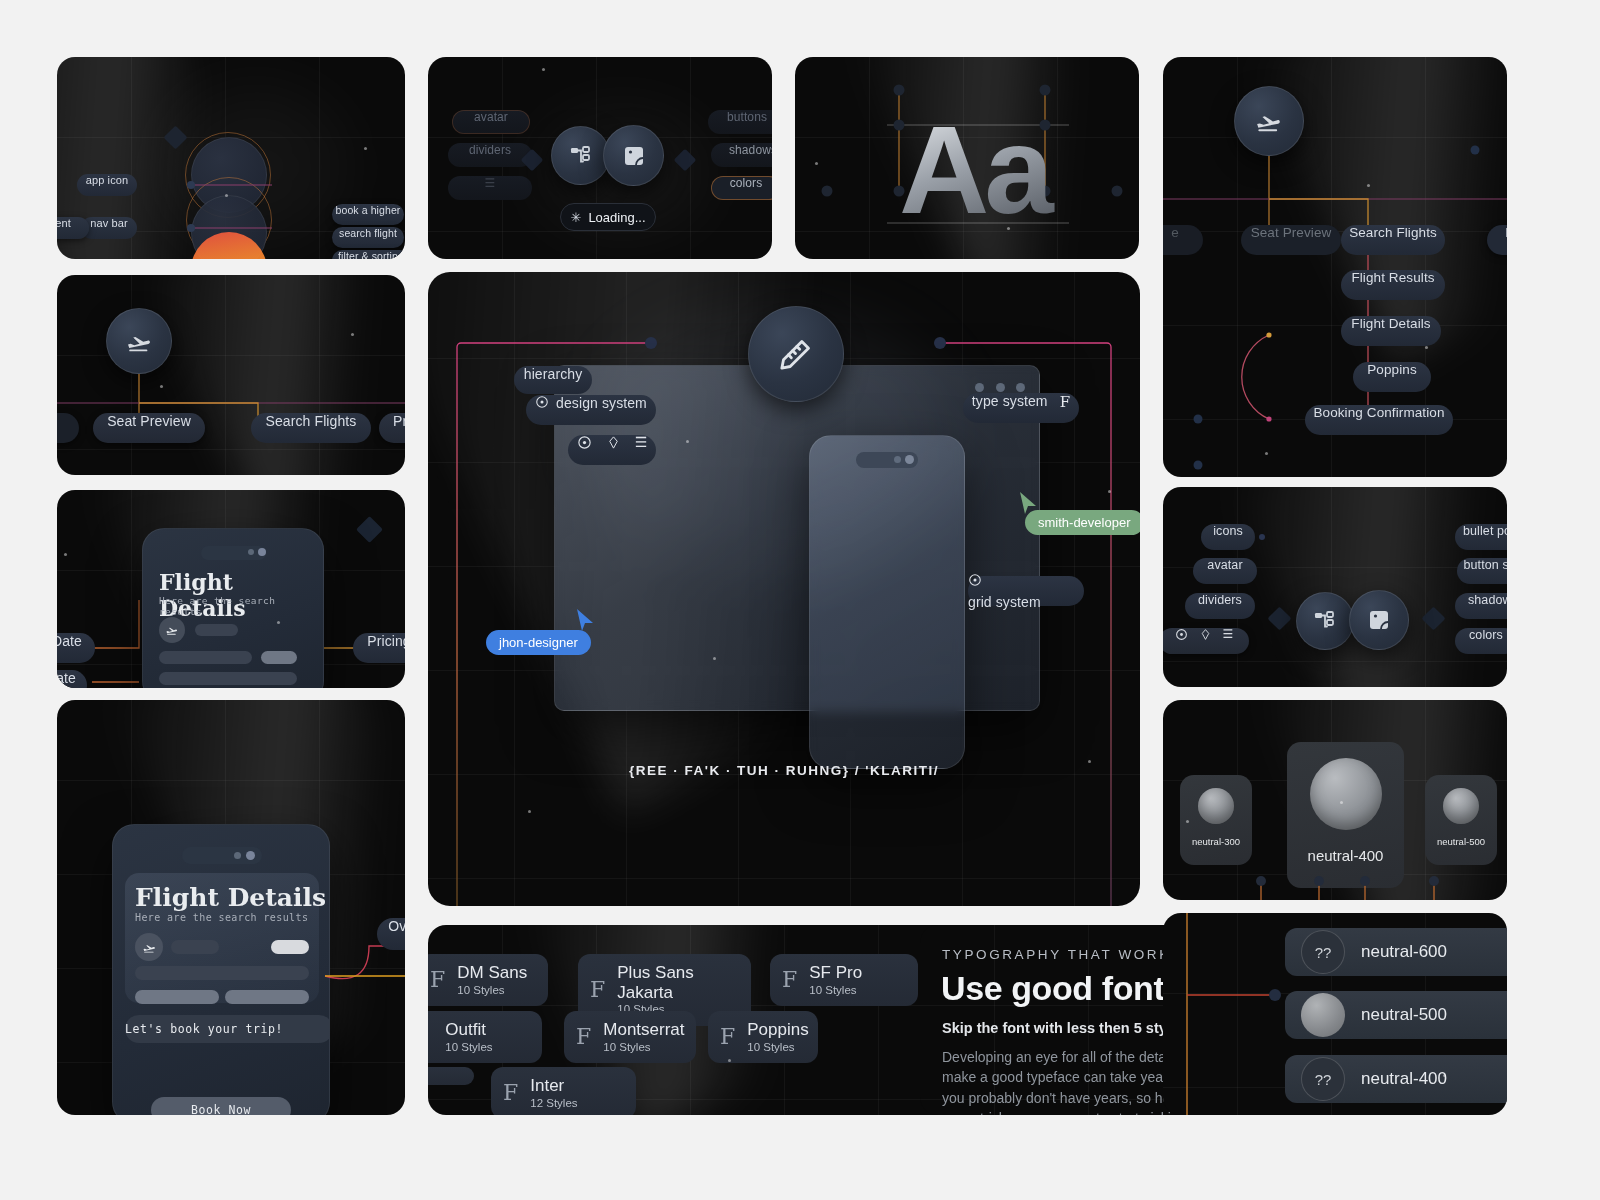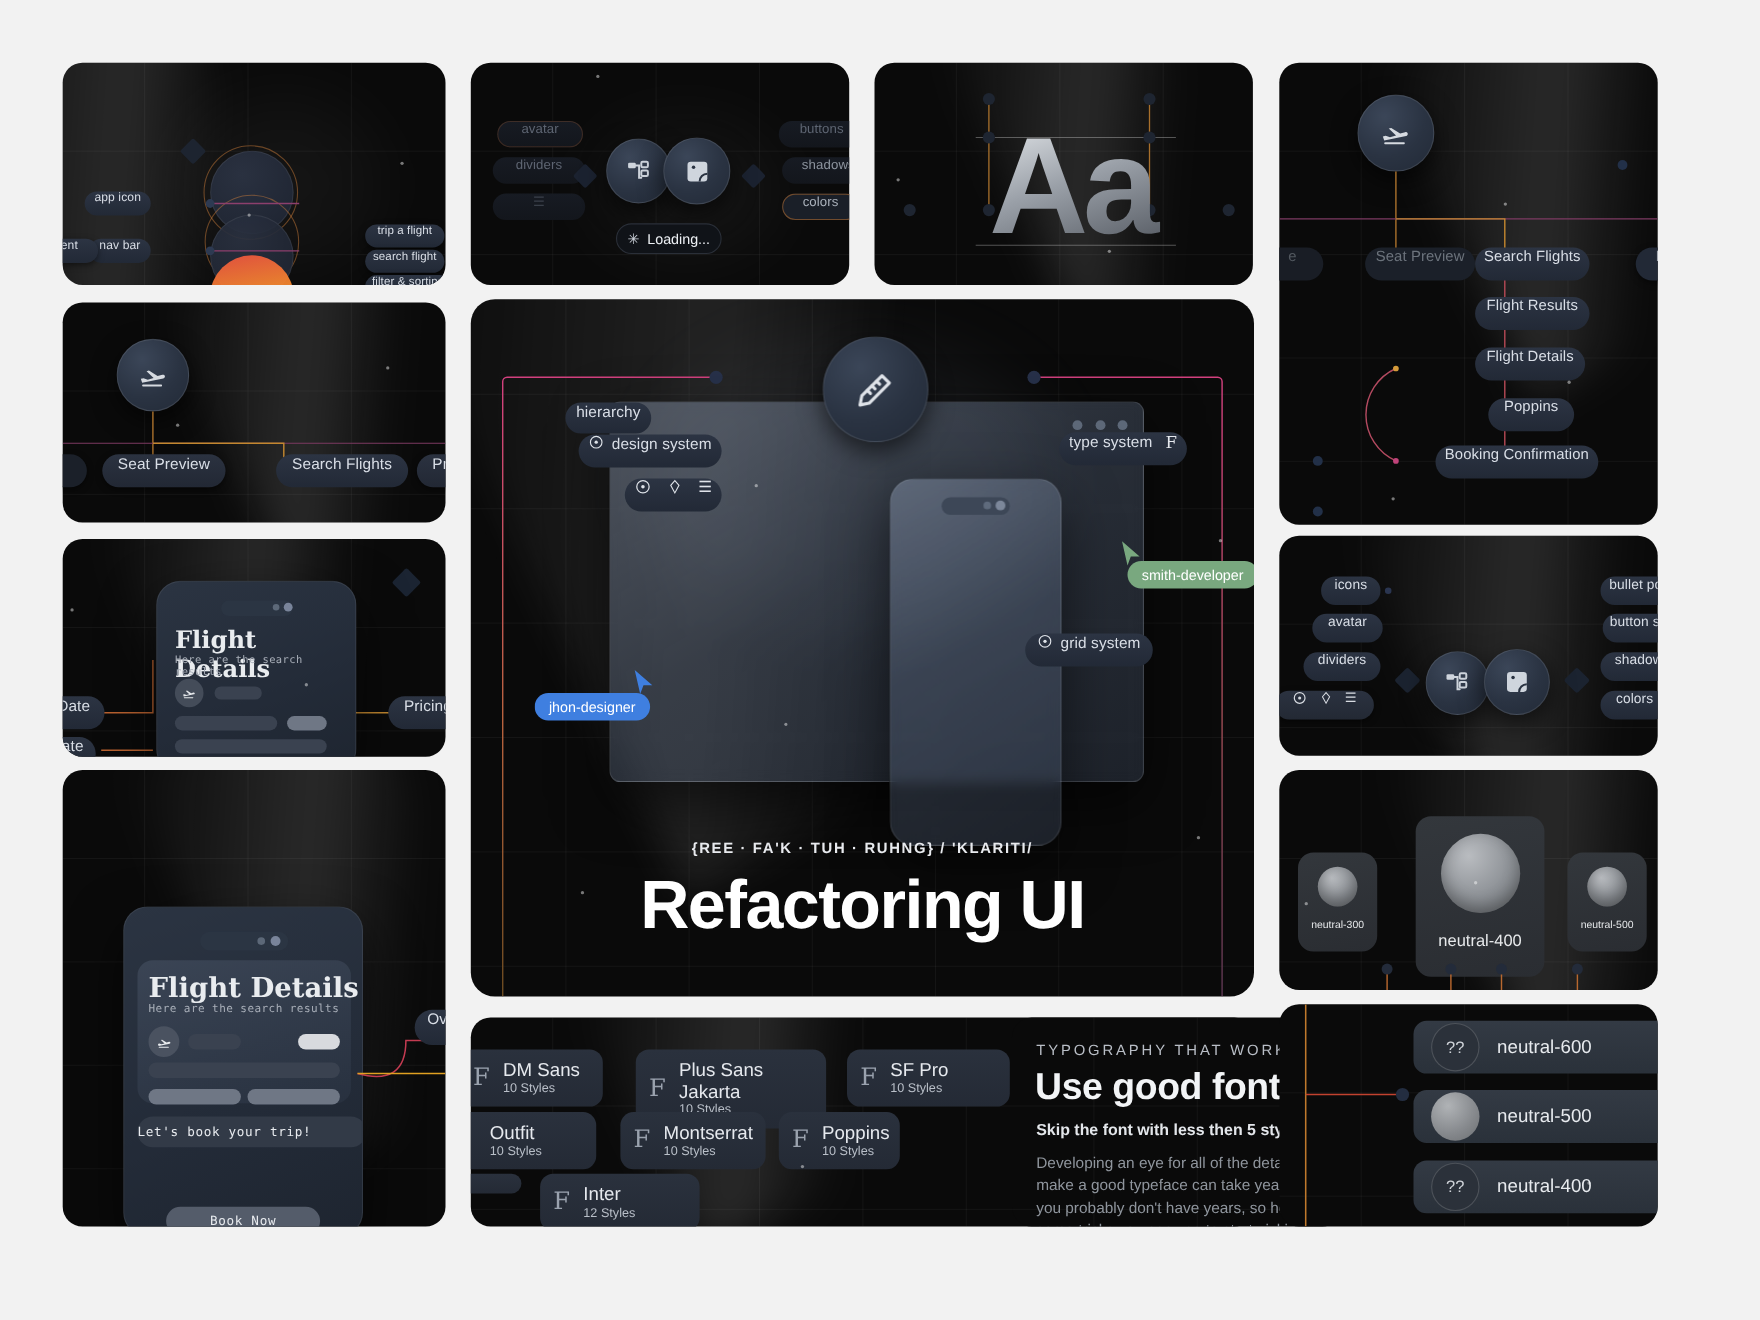--- a/index.html
+++ b/index.html
@@ -193,21 +193,21 @@
         <span>app icon</span>
       </div>
     <div class="chip hot" style="left:24px;top:160px;width:56px;height:22px;font-size:11px;">
         <span>nav bar</span>
       </div>
     <div class="chip" style="left:-20px;top:160px;width:52px;height:22px;font-size:11px;">
         <span>ent</span>
       </div>
 
     <div class="chip blue" style="left:275px;top:147px;width:72px;height:21px;font-size:10.5px;">
-        <span>trip a flight</span>
+        <span>book a higher</span>
       </div>
     <div class="chip blue" style="left:275px;top:170px;width:72px;height:21px;font-size:10.5px;">
         <span>search flight</span>
       </div>
     <div class="chip blue" style="left:275px;top:193px;width:78px;height:21px;font-size:10.5px;">
         <span>filter &amp; sorting</span>
       </div>
 
     <div class="dot" style="left:307px;top:90px;"></div>
     <div class="dot" style="left:168px;top:137px;"></div>
@@ -520,21 +520,21 @@
           </svg>
       </span>
       <span>design system</span>
     </div>
 
     <div class="chip hot" style="left:535px;top:121px;width:116px;height:30px;font-size:14px;gap:12px;">
       <span>type system</span>
       <span class="serif" style="font-size:15px;color:#e6e9ee;">F</span>
     </div>
 
-    <div class="chip hot" style="left:504px;top:304px;width:116px;height:30px;font-size:14px;">
+    <div class="chip hot" style="left:540px;top:304px;width:116px;height:30px;font-size:14px;flex-direction:column;">
       <span style="display:inline-flex;">
         <svg width="14" height="14" viewBox="0 0 24 24" fill="none" stroke="#dfe3e9" stroke-width="1.8">
             <circle cx="12" cy="12" r="9"></circle>
             <circle cx="12" cy="12" r="2.6" fill="#dfe3e9" stroke="none"></circle>
           </svg>
       </span>
       <span>grid system</span>
     </div>
 
     <div class="chip hot" style="left:140px;top:163px;width:88px;height:30px;gap:14px;">
@@ -559,21 +559,20 @@
         </svg>
     </div>
     <div class="cursorchip" style="left:597px;top:238px;background:#79a87f;">
       <span>smith-developer</span>
       <svg style="position:absolute;left:-8px;top:-19px;" width="22" height="24" viewBox="0 0 22 24">
           <path d="M3 1 L19 15 L11 15 L8 23 Z" fill="#79a87f"></path>
         </svg>
     </div>
 
     <div class="pron" style="position:absolute;left:0;right:0;top:491px;text-align:center;">{REE · FA'K · TUH · RUHNG} / 'KLARITI/</div>
-    <div class="bigtitle" style="position:absolute;left:0;right:0;top:516px;text-align:center;">Refactoring UI</div>
 
     <div class="dot" style="left:258px;top:168px;"></div>
     <div class="dot" style="left:285px;top:385px;"></div>
     <div class="dot" style="left:100px;top:538px;"></div>
     <div class="dot" style="left:660px;top:488px;"></div>
     <div class="dot" style="left:680px;top:218px;"></div>
   </div>
 
   <div class="panel" style="left:428px;top:925px;width:712px;height:190px;">
     <div class="grid"></div>

